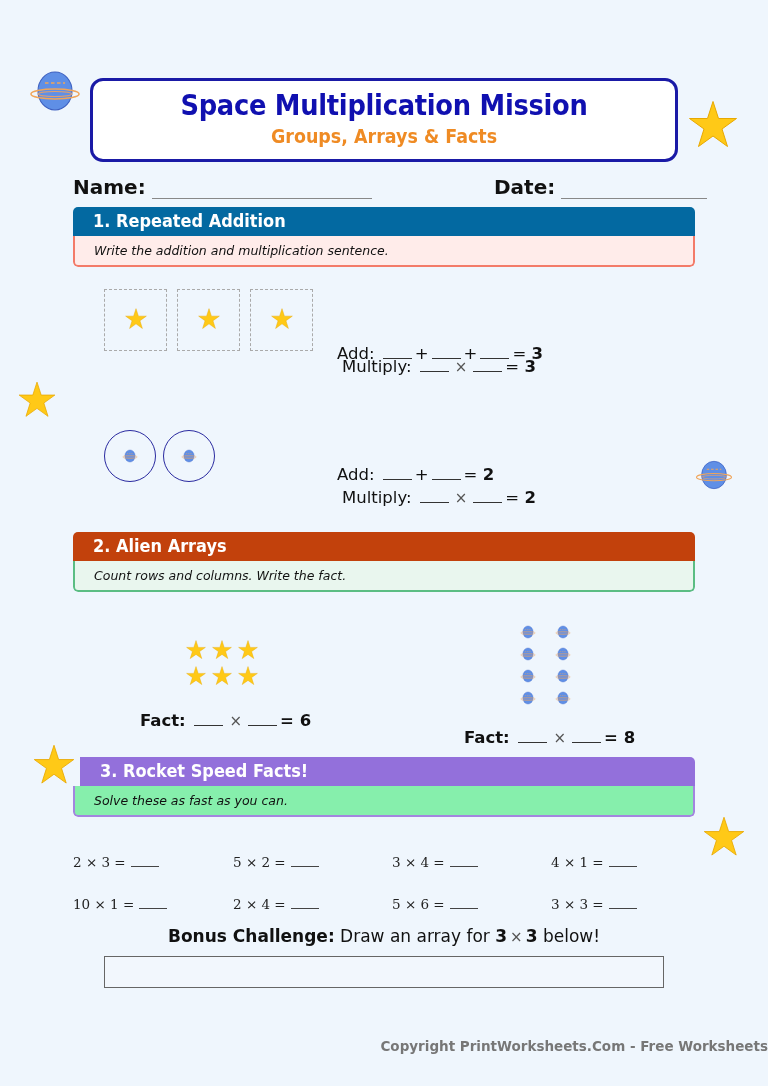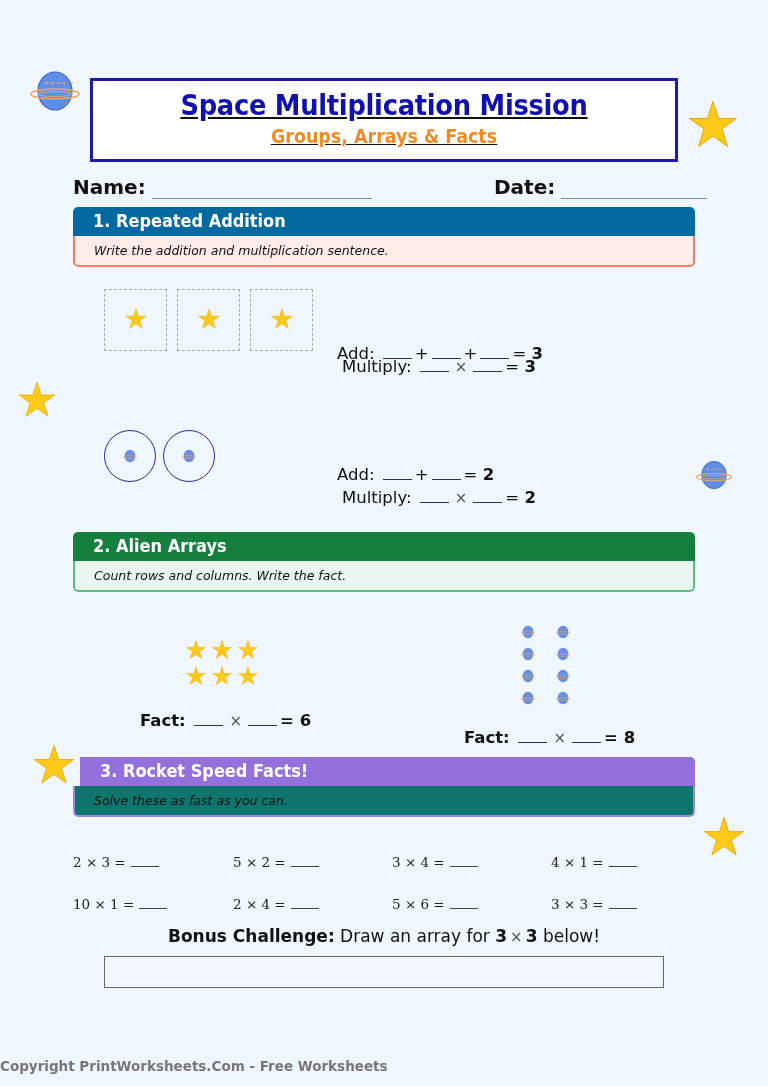--- a/index.html
+++ b/index.html
@@ -8,23 +8,22 @@
       background: #eff6fd;
       font-family: "DejaVu Sans", sans-serif;
       color: #111;
       position: relative;
       overflow: hidden;
     }
     .abs { position: absolute; }
     
     .title-box {
       position: absolute; left: 90px; top: 78px; width: 588px; height: 84px;
-      background: #fff; border: 3px solid #1a1aa6; border-radius: 0;
+      background: #fff; border: 3px solid #1a1aa6; border-radius: 13px;
       text-align: center;
-      text-decoration: underline;
     }
     .title-main {
       font-family: "DejaVu Sans", sans-serif; font-weight: bold;
       font-size: 28px; color: #1010b0; margin-top: 8px; letter-spacing: -0.3px;
       transform: scaleX(0.92); display: block;
     }
     .title-sub {
       font-weight: bold; font-size: 19px; color: #ef8b24; margin-top: 3px;
       transform: scaleX(0.92); display: block;
     }
@@ -39,37 +38,37 @@
       height: 29px; color: #fff; font-weight: bold; font-size: 17px;
       padding-left: 20px; line-height: 28px;
     }
     .section-head span { display: inline-block; transform: scaleX(0.95); transform-origin: left; }
     .section-body {
       height: 31px; font-style: italic; font-size: 12.5px; padding-left: 19px; line-height: 29px;
       border-width: 0 2px 2px 2px; border-style: solid; border-radius: 0 0 5px 5px;
     }
     .s1 .section-head { background: #0369a1; }
     .s1 .section-body { background: #ffecea; border-color: #f37b69; }
-    .s2 .section-head { background: #15803d; }
+    .s2 .section-head { background: #c2410c; }
     .s2 .section-body { background: #e9f6ee; border-color: #5bbd83; }
     .s3 .section-head { background: #9370db; margin-left: 7px; }
-    .s3 .section-body { background: #0f766e; border-color: #a385df; }
+    .s3 .section-body { background: #86efac; border-color: #a385df; }
     .dash-box { position: absolute; width: 63px; height: 62px; border: 1px dashed #aaa; }
     .eq { position: absolute; font-size: 16.5px; white-space: nowrap; }
     .eq b { font-weight: bold; }
     .blank { display: inline-block; width: 29px; border-bottom: 1px solid #333; height: 14px; vertical-align: baseline; margin: 0 3px; }
     .times { color: #555; margin: 0 3px; font-size: 15px; }
     .circle { position: absolute; width: 52px; height: 52px; border: 1.5px solid #2a2aa0; border-radius: 50%; }
     .fact { position: absolute; font-weight: bold; font-size: 16.5px; white-space: nowrap; }
     .fact .times { font-weight: normal; }
     .drill { position: absolute; font-family: "DejaVu Serif", serif; font-size: 13.5px; color: #222; white-space: nowrap; }
     .drill .blank { width: 28px; border-bottom: 1px solid #444; height: 12px; margin-left: 5px; }
     .bonus { position: absolute; top: 926px; left: 0; width: 768px; text-align: center; font-size: 17px; }
     .bonus-box { position: absolute; left: 104px; top: 956px; width: 560px; height: 32px; border: 1px solid #666; background: #f2f7fd; }
-    .footer { position: absolute; top: 1038px; width: 768px; text-align: left; color: #777; font-weight: bold; font-size: 13.5px; margin-top: 20px; }
+    .footer { position: absolute; top: 1038px; width: 768px; text-align: right; color: #777; font-weight: bold; font-size: 13.5px; }
   </style>
 </head>
 <body>
 
 <svg width="0" height="0" style="position:absolute">
   <defs>
     <symbol id="star" viewBox="0 0 100 100">
       <polygon points="50,3 61,37 97,37 68,58 79,93 50,72 21,93 32,58 3,37 39,37" fill="#ffc917" stroke="#e8a800" stroke-width="2"></polygon>
     </symbol>
     <symbol id="planet" viewBox="0 0 100 100">

